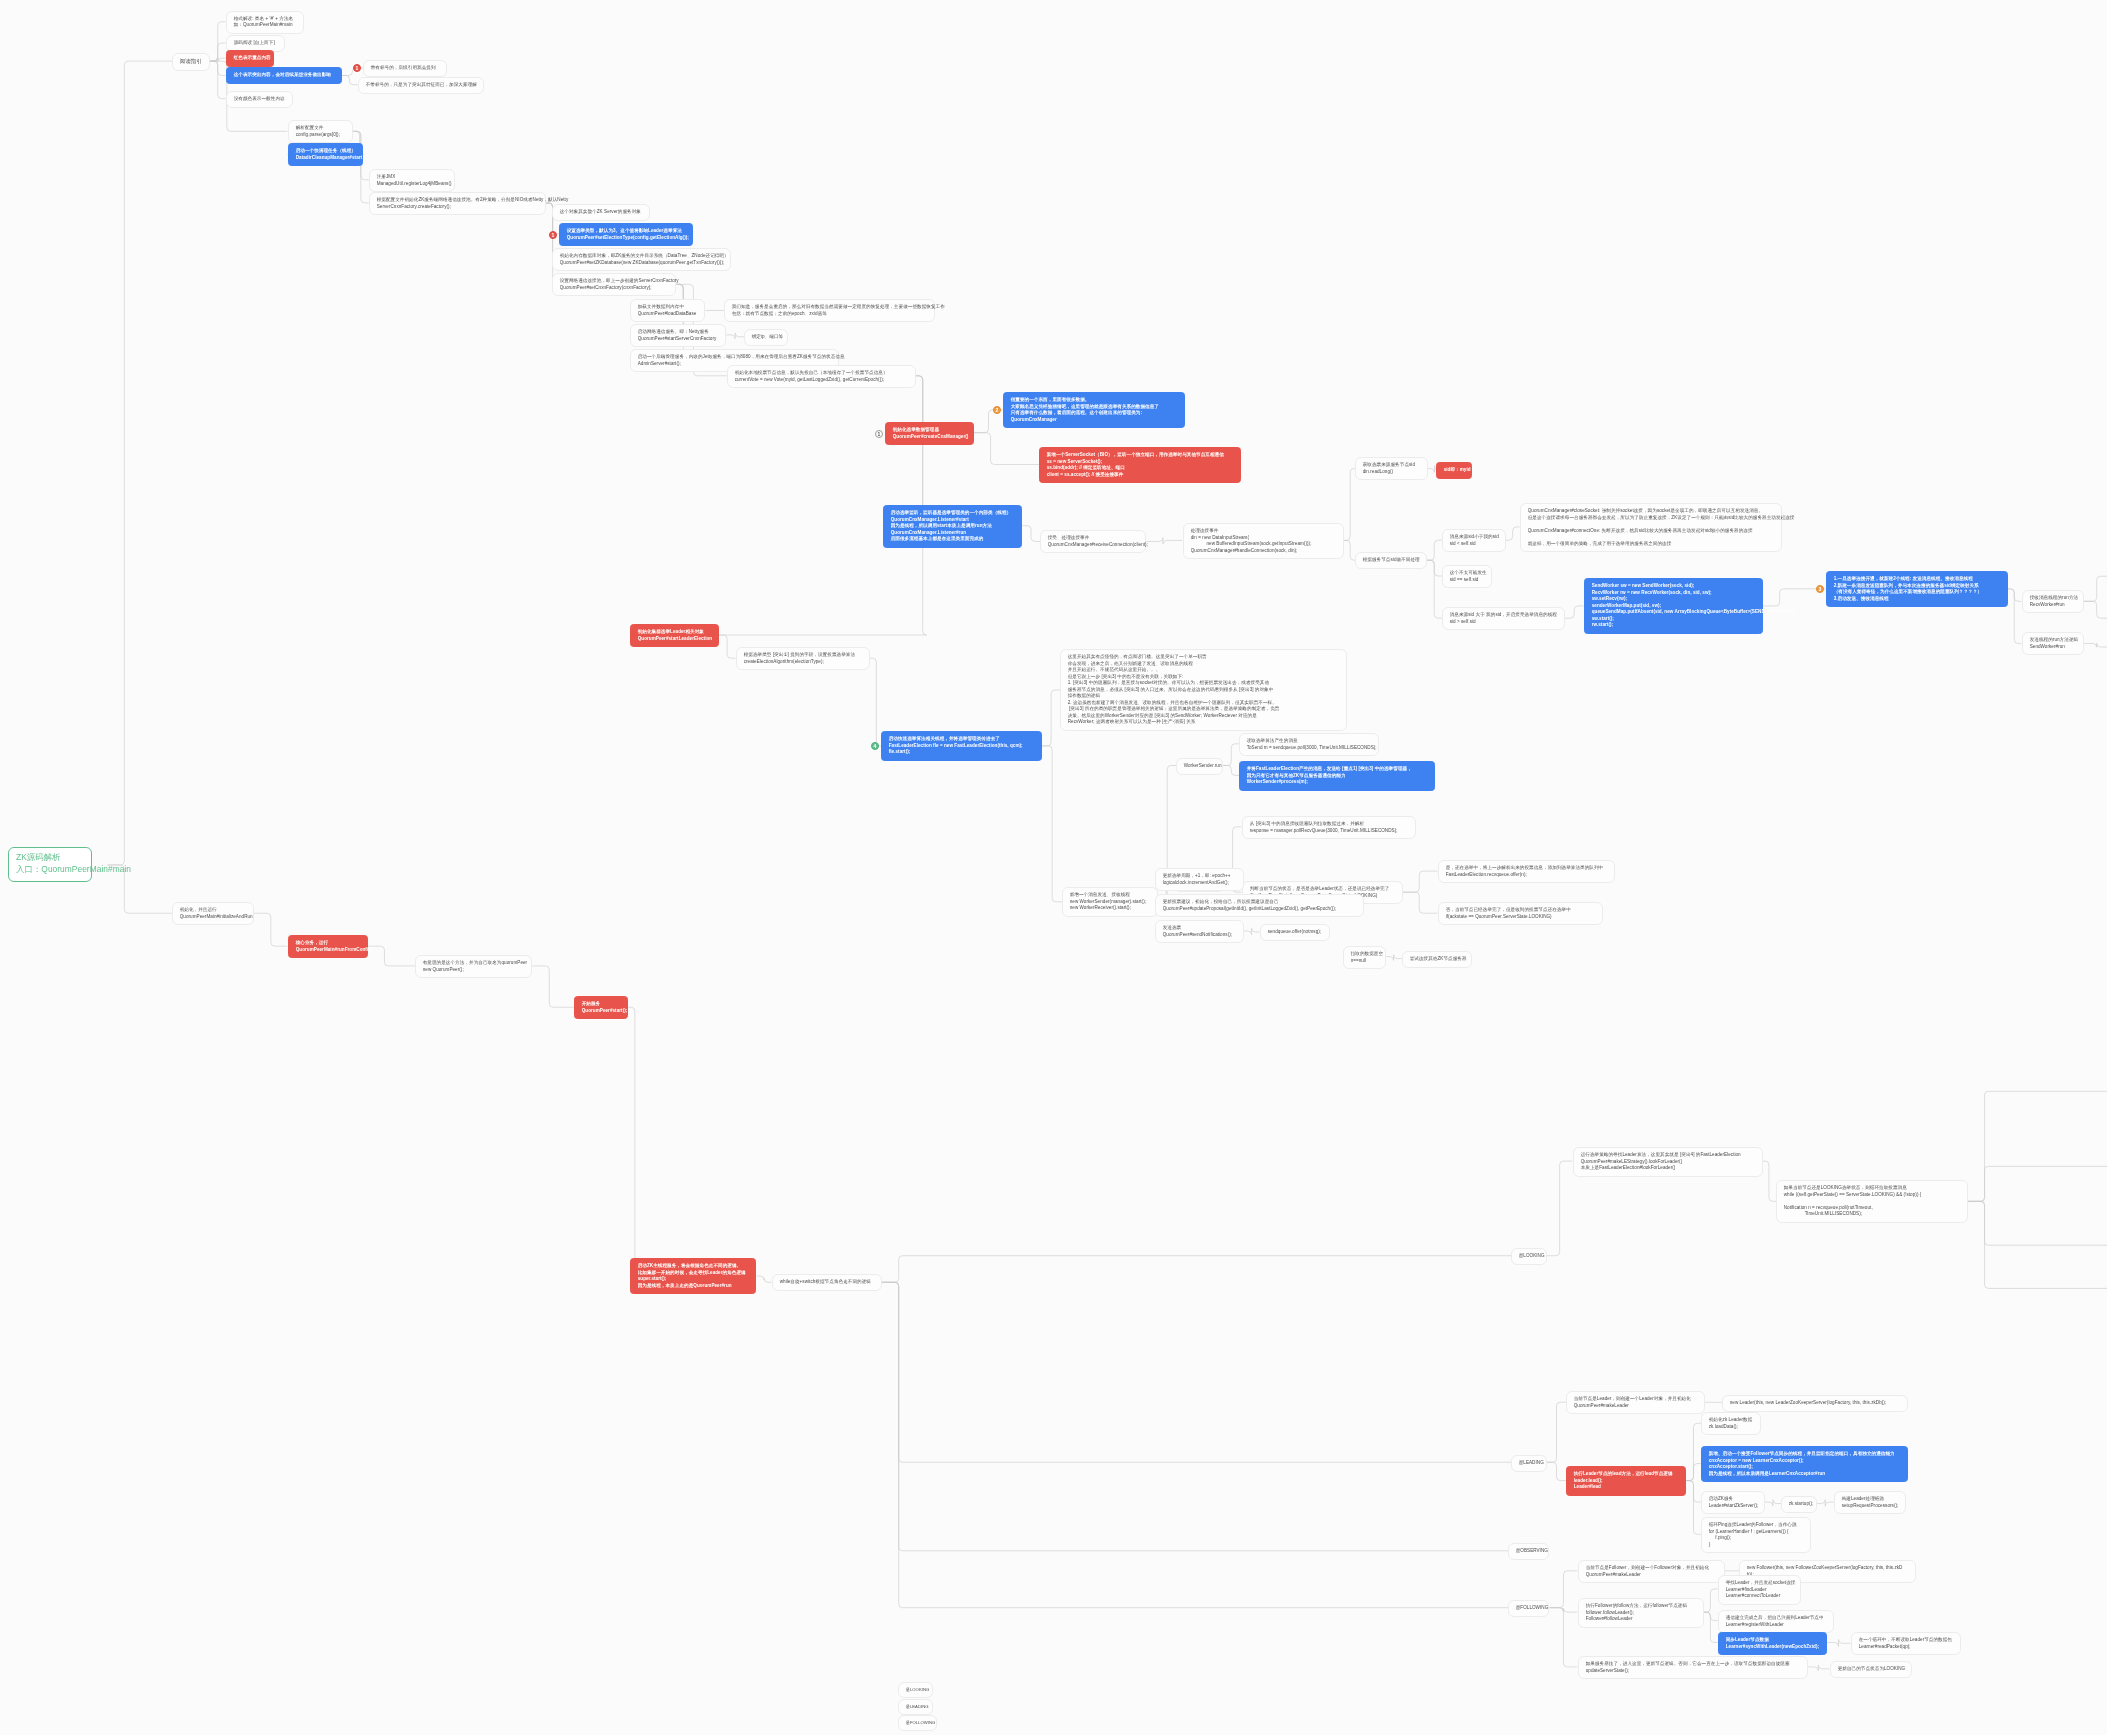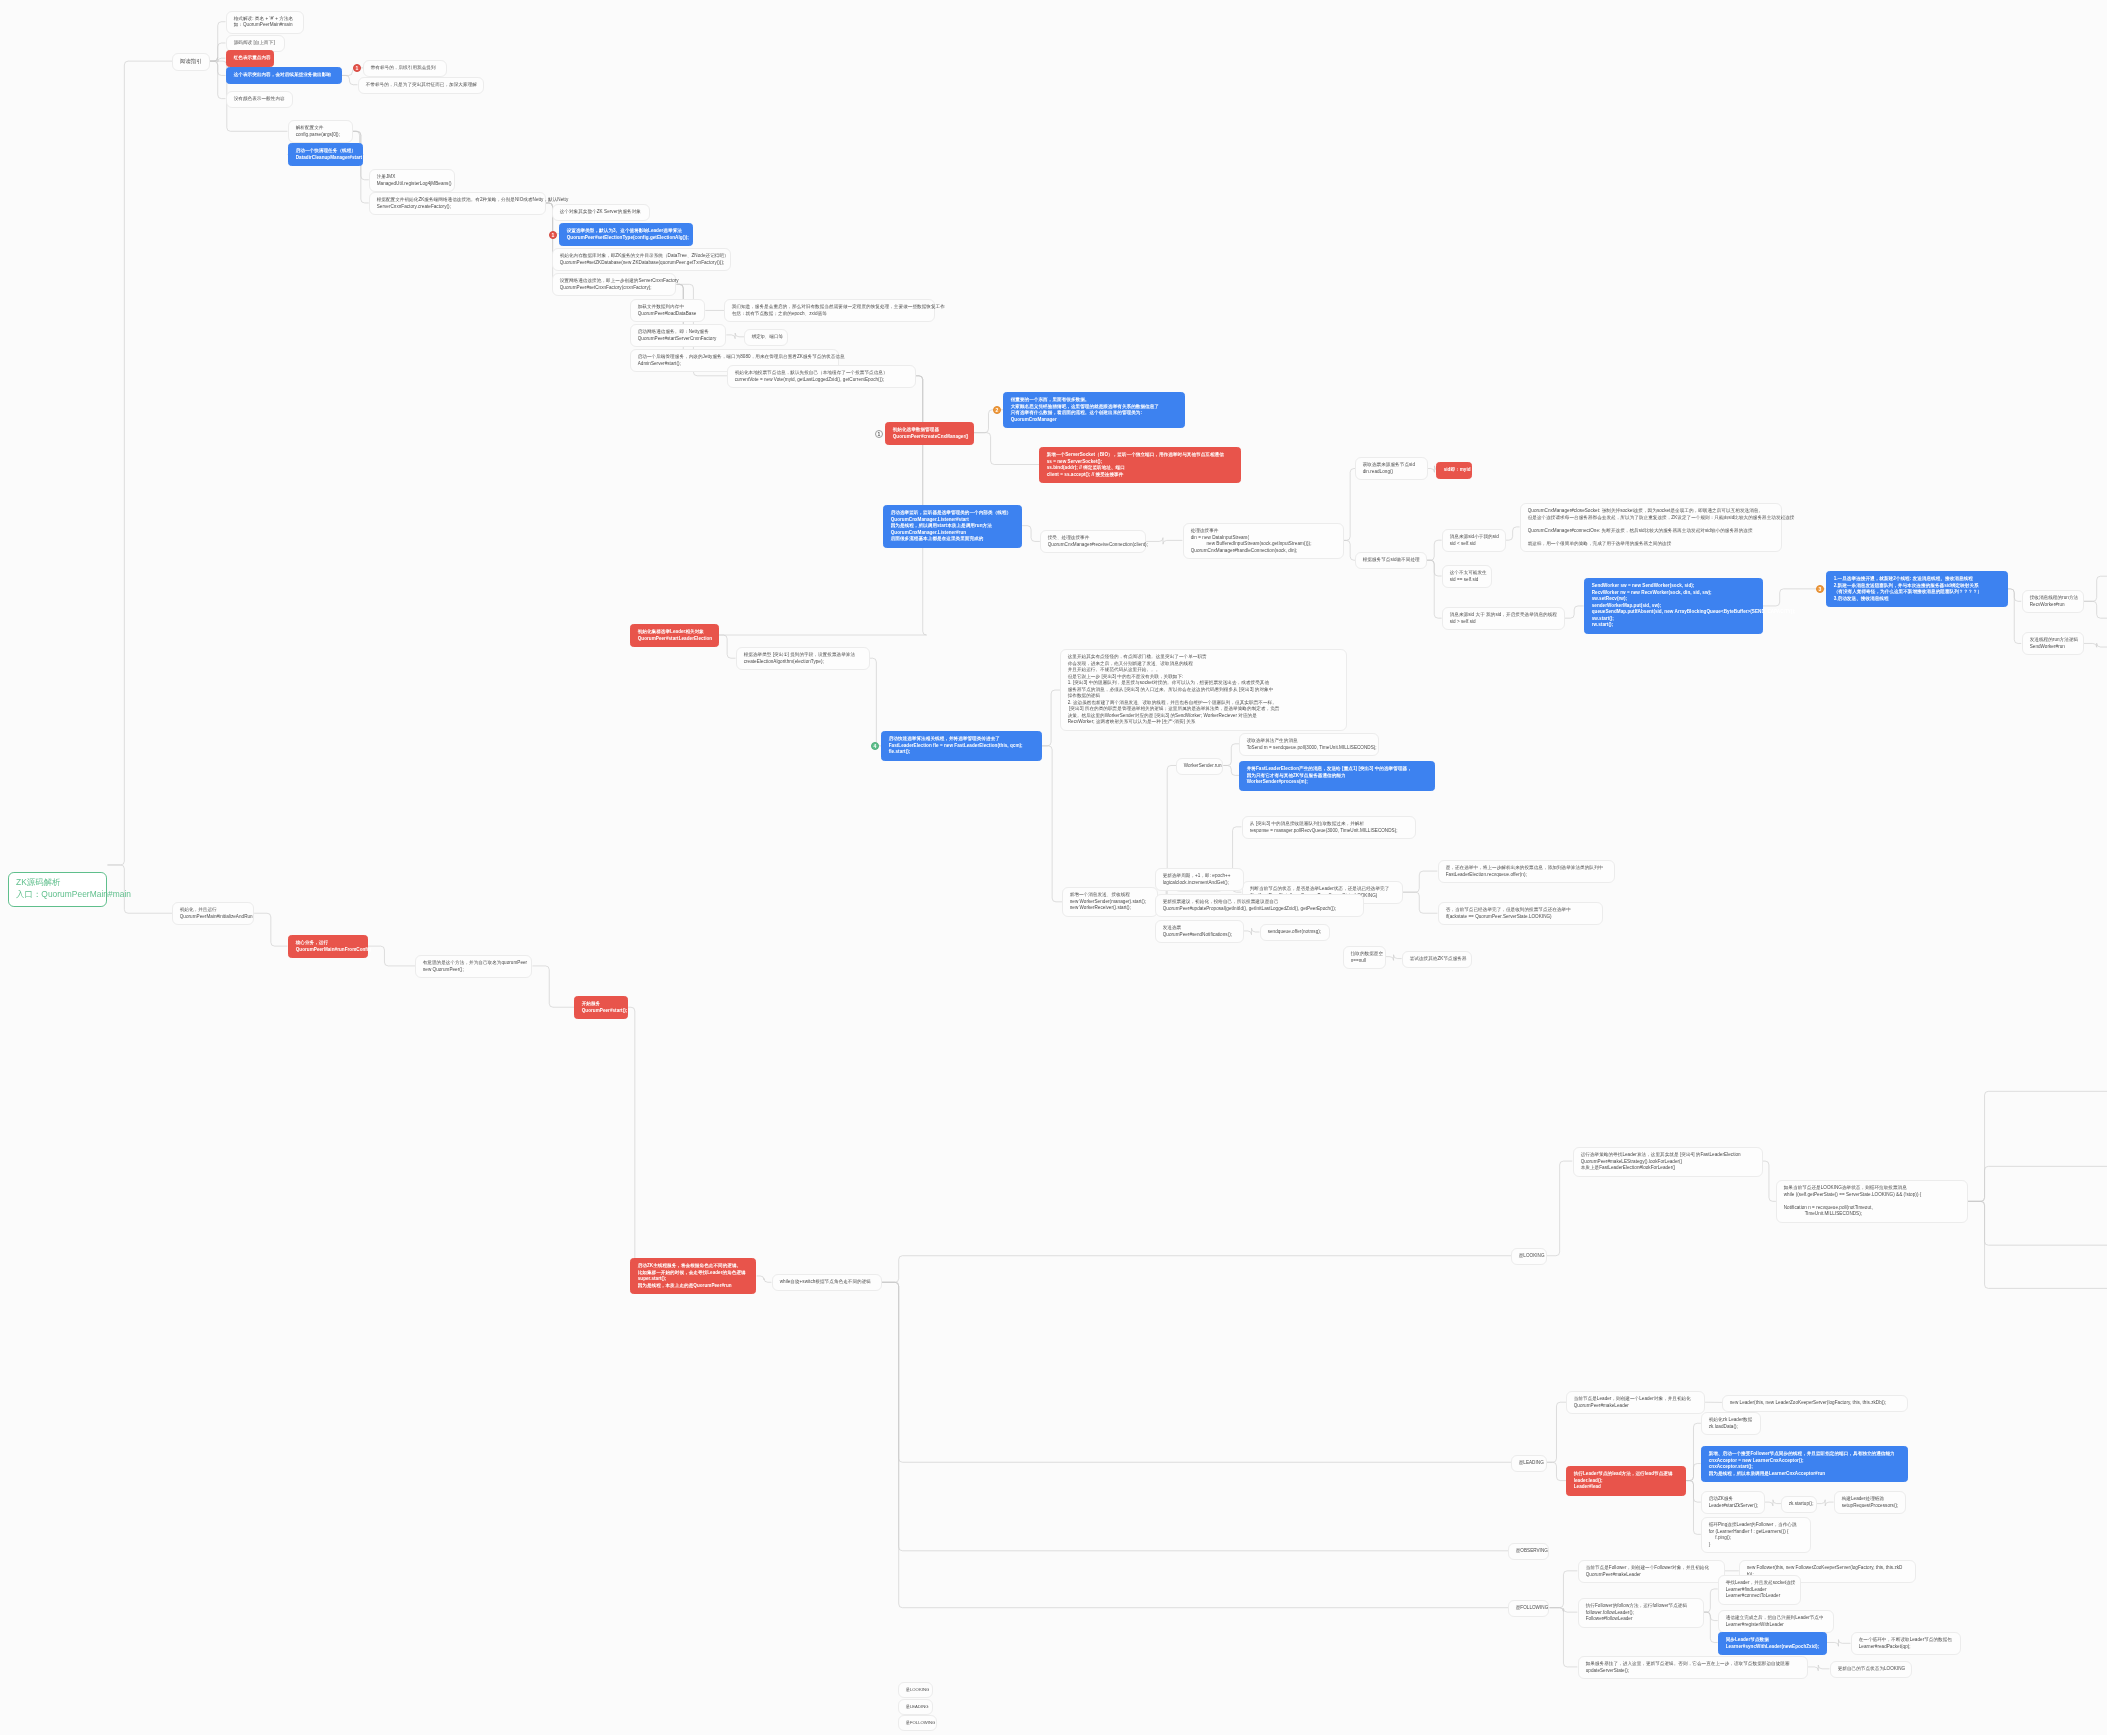--- a/index.html
+++ b/index.html
@@ -181,21 +181,21 @@
       <path d="M 4090 3726.5 L 4125 3726.5" fill="none" stroke="#c9c9c9" stroke-width="1.4"></path>
       <path d="M 3676 3814 L 3700 3814 Q 3709 3814 3709 3823 L 3709 3815.5 Q 3709 3824.5 3718 3824.5 L 3742 3824.5" fill="none" stroke="#c9c9c9" stroke-width="1.4"></path>
       <path d="M 4040 3824.5 L 4048.5 3824.5 Q 4057.5 3824.5 4057.5 3815.5 L 4057.5 3778.5 Q 4057.5 3769.5 4066.5 3769.5 L 4075 3769.5" fill="none" stroke="#c9c9c9" stroke-width="1.4"></path>
       <path d="M 4040 3824.5 L 4048.5 3824.5 Q 4057.5 3824.5 4057.5 3833.5 L 4057.5 3835.5 Q 4057.5 3844.5 4066.5 3844.5 L 4075 3844.5" fill="none" stroke="#c9c9c9" stroke-width="1.4"></path>
       <path d="M 4040 3824.5 L 4048.5 3824.5 Q 4057.5 3824.5 4057.5 3833.5 L 4057.5 3887.5 Q 4057.5 3896.5 4066.5 3896.5 L 4075 3896.5" fill="none" stroke="#c9c9c9" stroke-width="1.4"></path>
       <path d="M 4333 3896.5 L 4352.5 3896.5 Q 4361.5 3896.5 4361.5 3905.5 L 4361.5 3889.5 Q 4361.5 3898.5 4370.5 3898.5 L 4390 3898.5" fill="none" stroke="#c9c9c9" stroke-width="1.4"></path>
       <path d="M 3676 3814 L 3700 3814 Q 3709 3814 3709 3823 L 3709 3945.5 Q 3709 3954.5 3718 3954.5 L 3742 3954.5" fill="none" stroke="#c9c9c9" stroke-width="1.4"></path>
       <path d="M 4287 3954.5 L 4304.5 3954.5 Q 4313.5 3954.5 4313.5 3963.5 L 4313.5 3950 Q 4313.5 3959 4322.5 3959 L 4340 3959" fill="none" stroke="#c9c9c9" stroke-width="1.4"></path>
     </svg>
   <div id="node-layer">
-      <div class="node root" style="left: 8.4px; top: 872px; width: 99px; min-height: 35px; font-size: 8.4px;"><span class="txt">ZK源码解析
+      <div class="node root" style="left: 8.4px; top: 847px; width: 84px; min-height: 35px; font-size: 8.4px;"><span class="txt">ZK源码解析
 入口：QuorumPeerMain#main</span></div>
       <div class="node plain" style="left: 172px; top: 53px; width: 38px; min-height: 17px; font-size: 5.5px;"><span class="txt">阅读指引</span></div>
       <div class="node plain" style="left: 226px; top: 10.5px; width: 78px; min-height: 20px; font-size: 4.6px;"><span class="txt">格式解读: 类名 + '#' + 方法名
 如：QuorumPeerMain#main</span></div>
       <div class="node plain" style="left: 226px; top: 35px; width: 59px; min-height: 11.8px; font-size: 4.6px;"><span class="txt">源码阅读 [自上而下]</span></div>
       <div class="node red" style="left: 226px; top: 50px; width: 48px; min-height: 11px; font-size: 4.6px;"><span class="txt">红色表示重点内容</span></div>
       <div class="node blue" style="left: 226px; top: 67px; width: 116px; min-height: 11px; font-size: 4.6px;"><span class="txt">这个表示突出内容，会对后续某些业务做出影响</span></div>
       <div class="node plain" style="left: 363px; top: 60px; width: 84px; min-height: 11px; font-size: 4.6px;"><span class="badge r">1</span><span class="txt">带有标号的，后续引用我会提到</span></div>
       <div class="node plain" style="left: 358px; top: 77px; width: 126px; min-height: 11px; font-size: 4.6px;"><span class="txt">不带标号的，只是为了突出其特征而已，加深大家理解</span></div>
       <div class="node plain" style="left: 226px; top: 91px; width: 67px; min-height: 11px; font-size: 4.6px;"><span class="txt">没有颜色表示一般性内容</span></div>

